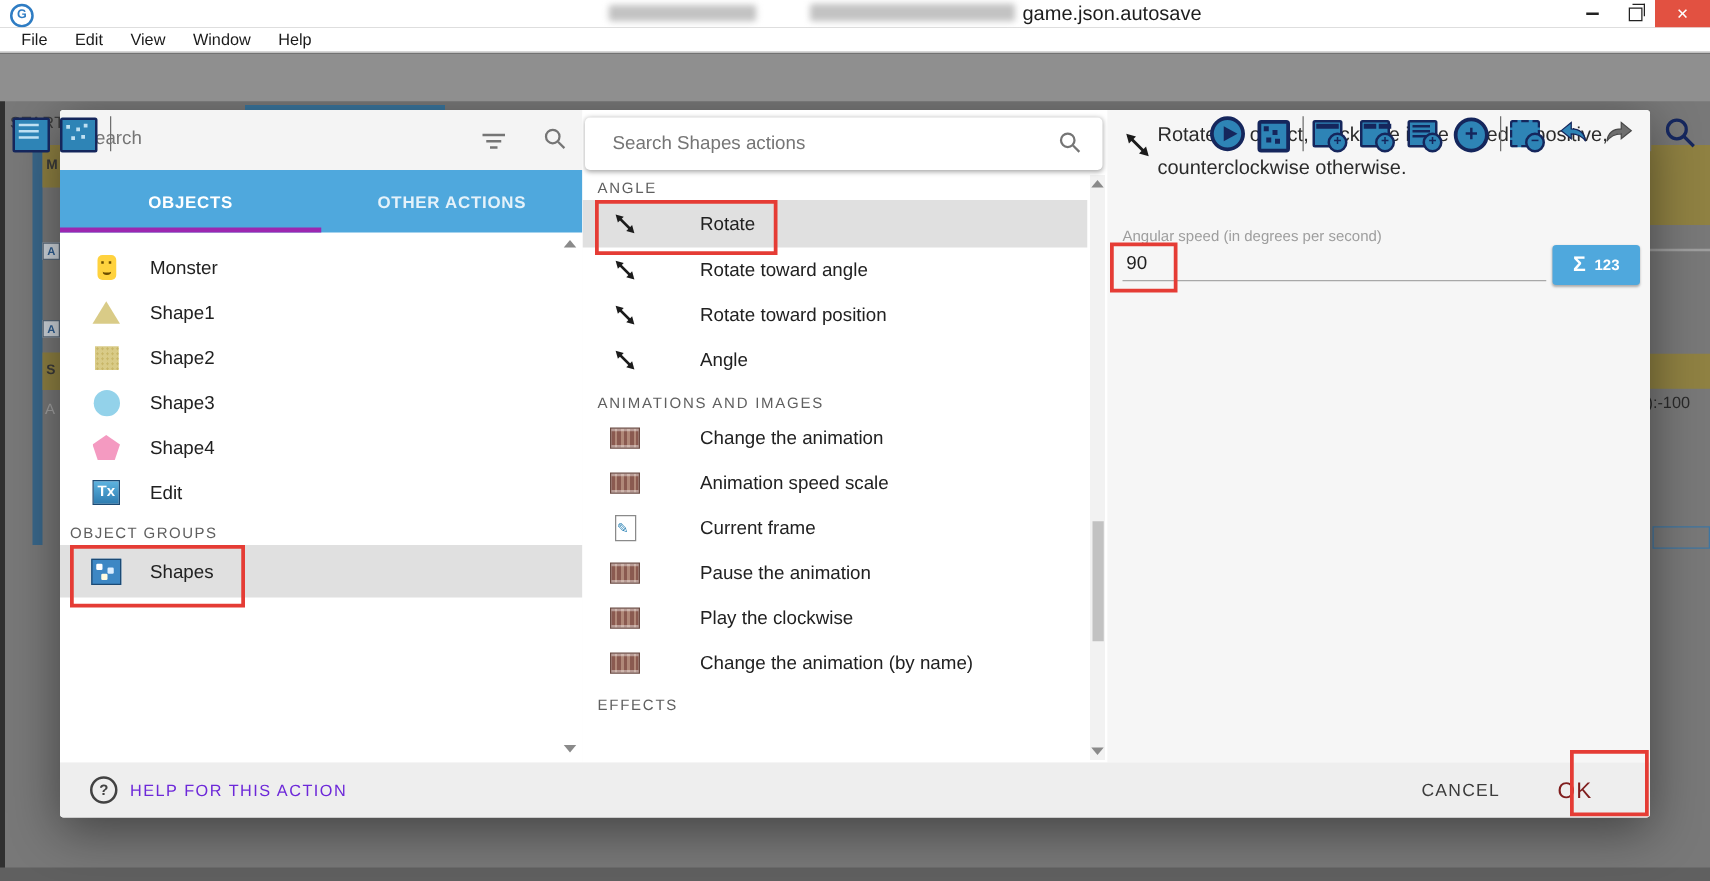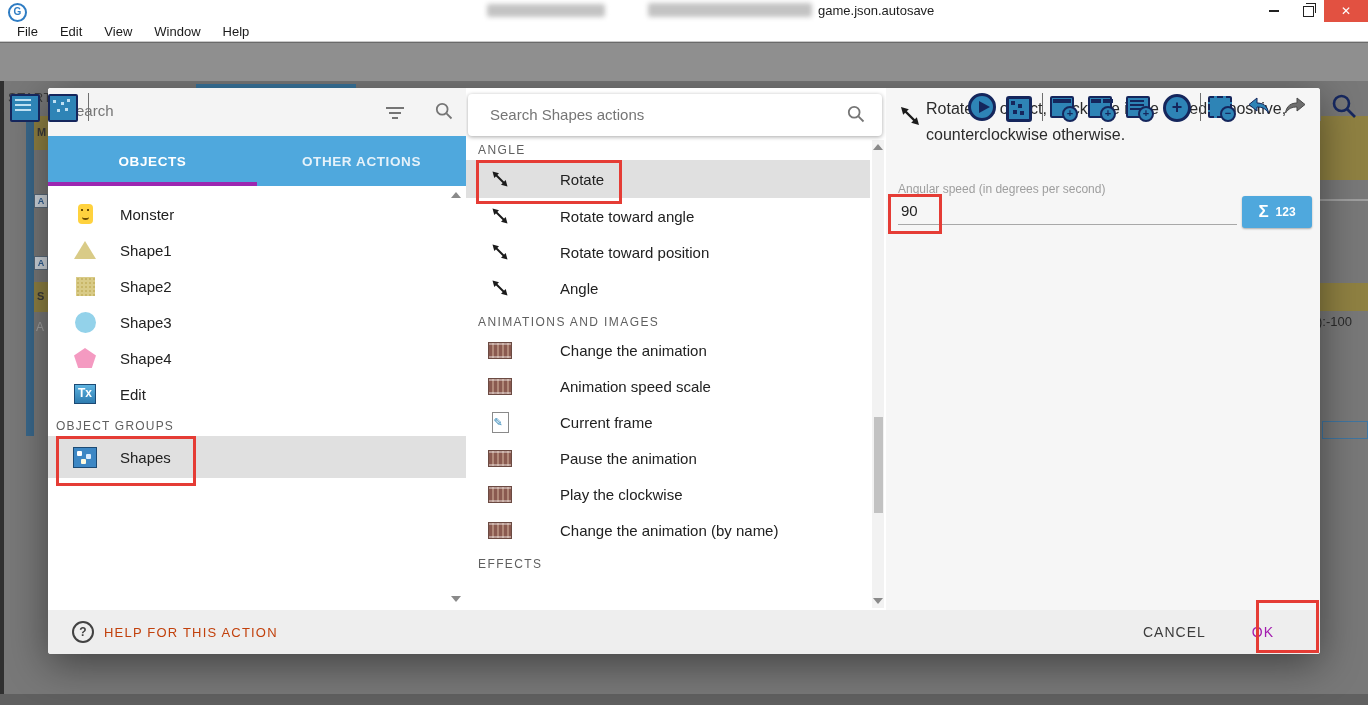--- a/index.html
+++ b/index.html
@@ -6,21 +6,21 @@
   body{width:1368px;height:705px;position:relative;overflow:hidden;
        background:#787878;font-family:"Liberation Sans",sans-serif;
        -webkit-font-smoothing:antialiased;}
   .abs{position:absolute;}
 
   
   .titlebar{left:0;top:0;width:1368px;height:22px;background:#ffffff;z-index:30;}
   .gd-logo{left:8px;top:3px;width:15px;height:15px;border:2px solid #2e7cc3;border-radius:50%;
            color:#2e7cc3;font-size:10px;font-weight:bold;text-align:center;line-height:14px;}
   .blur-blob{background:#c3c3c3;filter:blur(2.5px);border-radius:2px;}
-  .title-text{top:3px;font-size:13px;color:#1d1d1d;}
+  .title-text{top:3px;font-size:16px;color:#1d1d1d;}
   .win-btn{top:0;height:22px;display:flex;align-items:center;justify-content:center;}
   .min-glyph{width:10px;height:2px;background:#222;}
   .restore-glyph{width:9px;height:9px;border:1px solid #222;position:relative;background:#fff;}
   .restore-glyph::before{content:"";position:absolute;top:-4px;left:2px;width:9px;height:9px;
       border:1px solid #222;border-left:none;border-bottom:none;}
   .close-btn{background:#e25141;color:#fff;font-size:12px;}
 
   .menubar{left:0;top:22px;width:1368px;height:20px;background:#ffffff;z-index:30;
            border-bottom:1px solid #c9c9c9;display:flex;align-items:center;padding-left:6px;box-sizing:border-box;}
   .menu-item{font-size:13px;color:#1a1a1a;padding:0 11px;}
@@ -155,24 +155,24 @@
       display:flex;align-items:center;justify-content:center;gap:7px;color:#fff;
       box-shadow:0 1px 2px rgba(0,0,0,.3);cursor:pointer;}
   .sigma-glyph{font-size:17px;font-weight:bold;}
   .sigma-num{font-size:12px;font-weight:bold;}
 
   
   .dlg-footer{left:0;bottom:0;width:1272px;height:44px;background:#eeeeee;border-radius:0 0 3px 3px;
       display:flex;align-items:center;padding:0 24px;box-sizing:border-box;position:absolute;}
   .help-icon{width:18px;height:18px;border:2px solid #424242;border-radius:50%;color:#424242;
       font-size:12px;font-weight:bold;text-align:center;line-height:18px;margin-right:10px;}
-  .help-label{font-size:13px;color:#c2410c;letter-spacing:1.2px;}
+  .help-label{font-size:13px;color:#6d28d9;letter-spacing:1.2px;}
   .footer-right{margin-left:auto;display:flex;align-items:center;}
   .cancel-btn{font-size:14px;color:#3c3c3c;letter-spacing:1px;margin-right:46px;cursor:pointer;}
-  .ok-btn{font-size:14px;color:#a21caf;letter-spacing:1px;margin-right:22px;cursor:pointer;}
+  .ok-btn{font-size:18px;color:#7f1d1d;letter-spacing:1px;margin-right:22px;cursor:pointer;}
 
   
   .anno{position:absolute;border:3px solid #e53c35;pointer-events:none;z-index:50;}
 
   .rot-svg{display:block;}
 </style>
 </head>
 <body>
 
 <div class="abs titlebar">

